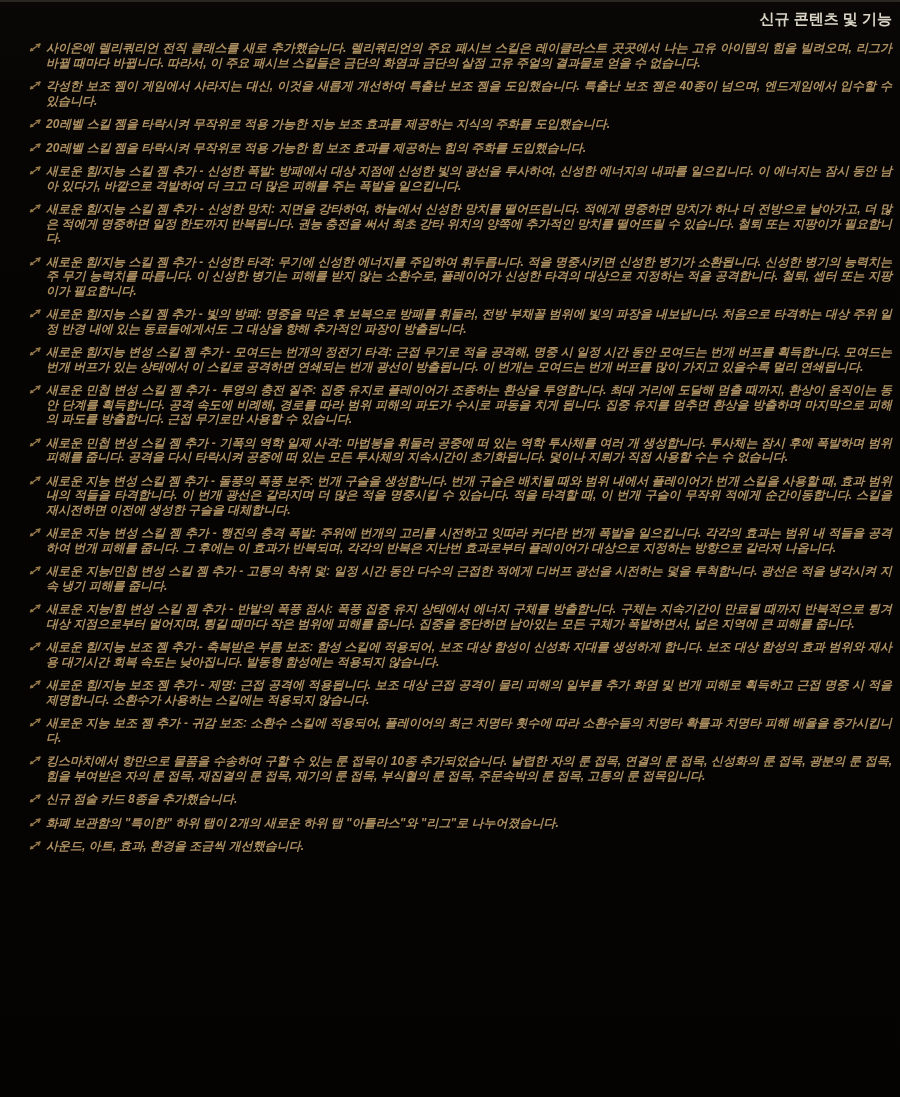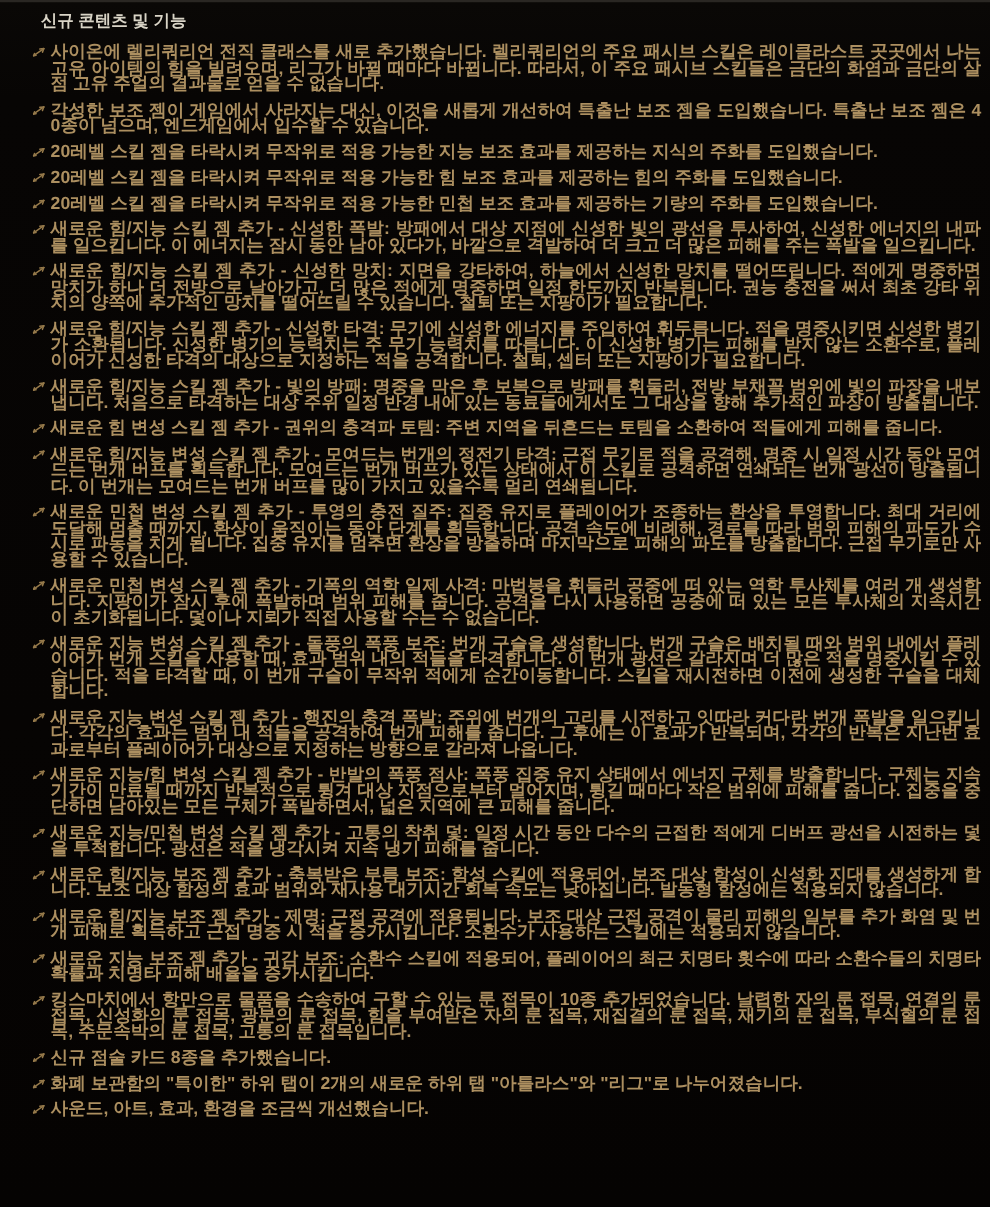--- a/index.html
+++ b/index.html
@@ -21,36 +21,38 @@
     border-top: 2px solid rgba(130,124,112,0.30);
     padding: 6px 8px 10px 28px;
     overflow: hidden;
   }
   .section-title {
     font-size: 15px;
     font-weight: 700;
     color: #d9d4c6;
     margin: 2px 0 12px 9px;
     letter-spacing: 0;
+    text-align: right;
   }
   ul.notes {
     list-style: none;
     margin: 0;
     padding: 0;
   }
   ul.notes > li {
     position: relative;
     padding-left: 18px;
     margin: 0 0 9px 0;
-    font-size: 16px;
+    font-size: 12px;
     font-weight: 700;
     line-height: 14.5px;
     color: #ac8f60;
     word-break: break-all;
     text-align: justify;
+    font-style: italic;
   }
   .bullet-icon {
     position: absolute;
     left: 1px;
     top: 2px;
     width: 12px;
     height: 10px;
     display: inline-block;
   }
   .bullet-icon svg { display: block; }
@@ -116,34 +118,20 @@
               <path d="M10.8 1.2 L7.2 1.6"></path>
               <path d="M10.8 1.2 L9.6 4.4"></path>
               <path d="M1.6 7.6 L3.8 7.3"></path>
               <path d="M1.6 7.6 L2.4 5.6"></path>
             </g>
           </svg>
         </span>
         <span class="note-text">20레벨 스킬 젬을 타락시켜 무작위로 적용 가능한 힘 보조 효과를 제공하는 힘의 주화를 도입했습니다.</span>
       </li>
 
-      <li>
-        <span class="bullet-icon">
-          <svg width="12" height="10" viewBox="0 0 12 10" xmlns="http://www.w3.org/2000/svg">
-            <g stroke="#95794a" stroke-width="1.4" stroke-linecap="round" fill="none">
-              <path d="M10.8 1.2 L1.6 7.6"></path>
-              <path d="M10.8 1.2 L7.2 1.6"></path>
-              <path d="M10.8 1.2 L9.6 4.4"></path>
-              <path d="M1.6 7.6 L3.8 7.3"></path>
-              <path d="M1.6 7.6 L2.4 5.6"></path>
-            </g>
-          </svg>
-        </span>
-        <span class="note-text">20레벨 스킬 젬을 타락시켜 무작위로 적용 가능한 민첩 보조 효과를 제공하는 기량의 주화를 도입했습니다.</span>
-      </li>
 
       <li>
         <span class="bullet-icon">
           <svg width="12" height="10" viewBox="0 0 12 10" xmlns="http://www.w3.org/2000/svg">
             <g stroke="#95794a" stroke-width="1.4" stroke-linecap="round" fill="none">
               <path d="M10.8 1.2 L1.6 7.6"></path>
               <path d="M10.8 1.2 L7.2 1.6"></path>
               <path d="M10.8 1.2 L9.6 4.4"></path>
               <path d="M1.6 7.6 L3.8 7.3"></path>
               <path d="M1.6 7.6 L2.4 5.6"></path>
@@ -191,34 +179,20 @@
               <path d="M10.8 1.2 L7.2 1.6"></path>
               <path d="M10.8 1.2 L9.6 4.4"></path>
               <path d="M1.6 7.6 L3.8 7.3"></path>
               <path d="M1.6 7.6 L2.4 5.6"></path>
             </g>
           </svg>
         </span>
         <span class="note-text">새로운 힘/지능 스킬 젬 추가 - 빛의 방패: 명중을 막은 후 보복으로 방패를 휘둘러, 전방 부채꼴 범위에 빛의 파장을 내보냅니다. 처음으로 타격하는 대상 주위 일정 반경 내에 있는 동료들에게서도 그 대상을 향해 추가적인 파장이 방출됩니다.</span>
       </li>
 
-      <li>
-        <span class="bullet-icon">
-          <svg width="12" height="10" viewBox="0 0 12 10" xmlns="http://www.w3.org/2000/svg">
-            <g stroke="#95794a" stroke-width="1.4" stroke-linecap="round" fill="none">
-              <path d="M10.8 1.2 L1.6 7.6"></path>
-              <path d="M10.8 1.2 L7.2 1.6"></path>
-              <path d="M10.8 1.2 L9.6 4.4"></path>
-              <path d="M1.6 7.6 L3.8 7.3"></path>
-              <path d="M1.6 7.6 L2.4 5.6"></path>
-            </g>
-          </svg>
-        </span>
-        <span class="note-text">새로운 힘 변성 스킬 젬 추가 - 권위의 충격파 토템: 주변 지역을 뒤흔드는 토템을 소환하여 적들에게 피해를 줍니다.</span>
-      </li>
 
       <li>
         <span class="bullet-icon">
           <svg width="12" height="10" viewBox="0 0 12 10" xmlns="http://www.w3.org/2000/svg">
             <g stroke="#95794a" stroke-width="1.4" stroke-linecap="round" fill="none">
               <path d="M10.8 1.2 L1.6 7.6"></path>
               <path d="M10.8 1.2 L7.2 1.6"></path>
               <path d="M10.8 1.2 L9.6 4.4"></path>
               <path d="M1.6 7.6 L3.8 7.3"></path>
               <path d="M1.6 7.6 L2.4 5.6"></path>
@@ -249,21 +223,21 @@
           <svg width="12" height="10" viewBox="0 0 12 10" xmlns="http://www.w3.org/2000/svg">
             <g stroke="#95794a" stroke-width="1.4" stroke-linecap="round" fill="none">
               <path d="M10.8 1.2 L1.6 7.6"></path>
               <path d="M10.8 1.2 L7.2 1.6"></path>
               <path d="M10.8 1.2 L9.6 4.4"></path>
               <path d="M1.6 7.6 L3.8 7.3"></path>
               <path d="M1.6 7.6 L2.4 5.6"></path>
             </g>
           </svg>
         </span>
-        <span class="note-text">새로운 민첩 변성 스킬 젬 추가 - 기폭의 역학 일제 사격: 마법봉을 휘둘러 공중에 떠 있는 역학 투사체를 여러 개 생성합니다. 지팡이가 잠시 후에 폭발하며 범위 피해를 줍니다. 공격을 다시 사용하면 공중에 떠 있는 모든 투사체의 지속시간이 초기화됩니다. 덫이나 지뢰가 직접 사용할 수는 수 없습니다.</span>
+        <span class="note-text">새로운 민첩 변성 스킬 젬 추가 - 기폭의 역학 일제 사격: 마법봉을 휘둘러 공중에 떠 있는 역학 투사체를 여러 개 생성합니다. 투사체는 잠시 후에 폭발하며 범위 피해를 줍니다. 공격을 다시 타락시켜 공중에 떠 있는 모든 투사체의 지속시간이 초기화됩니다. 덫이나 지뢰가 직접 사용할 수는 수 없습니다.</span>
       </li>
 
       <li>
         <span class="bullet-icon">
           <svg width="12" height="10" viewBox="0 0 12 10" xmlns="http://www.w3.org/2000/svg">
             <g stroke="#95794a" stroke-width="1.4" stroke-linecap="round" fill="none">
               <path d="M10.8 1.2 L1.6 7.6"></path>
               <path d="M10.8 1.2 L7.2 1.6"></path>
               <path d="M10.8 1.2 L9.6 4.4"></path>
               <path d="M1.6 7.6 L3.8 7.3"></path>
@@ -294,66 +268,66 @@
           <svg width="12" height="10" viewBox="0 0 12 10" xmlns="http://www.w3.org/2000/svg">
             <g stroke="#95794a" stroke-width="1.4" stroke-linecap="round" fill="none">
               <path d="M10.8 1.2 L1.6 7.6"></path>
               <path d="M10.8 1.2 L7.2 1.6"></path>
               <path d="M10.8 1.2 L9.6 4.4"></path>
               <path d="M1.6 7.6 L3.8 7.3"></path>
               <path d="M1.6 7.6 L2.4 5.6"></path>
             </g>
           </svg>
         </span>
+        <span class="note-text">새로운 지능/민첩 변성 스킬 젬 추가 - 고통의 착취 덫: 일정 시간 동안 다수의 근접한 적에게 디버프 광선을 시전하는 덫을 투척합니다. 광선은 적을 냉각시켜 지속 냉기 피해를 줍니다.</span>
+      </li>
+
+      <li>
+        <span class="bullet-icon">
+          <svg width="12" height="10" viewBox="0 0 12 10" xmlns="http://www.w3.org/2000/svg">
+            <g stroke="#95794a" stroke-width="1.4" stroke-linecap="round" fill="none">
+              <path d="M10.8 1.2 L1.6 7.6"></path>
+              <path d="M10.8 1.2 L7.2 1.6"></path>
+              <path d="M10.8 1.2 L9.6 4.4"></path>
+              <path d="M1.6 7.6 L3.8 7.3"></path>
+              <path d="M1.6 7.6 L2.4 5.6"></path>
+            </g>
+          </svg>
+        </span>
         <span class="note-text">새로운 지능/힘 변성 스킬 젬 추가 - 반발의 폭풍 점사: 폭풍 집중 유지 상태에서 에너지 구체를 방출합니다. 구체는 지속기간이 만료될 때까지 반복적으로 튕겨 대상 지점으로부터 멀어지며, 튕길 때마다 작은 범위에 피해를 줍니다. 집중을 중단하면 남아있는 모든 구체가 폭발하면서, 넓은 지역에 큰 피해를 줍니다.</span>
       </li>
 
       <li>
         <span class="bullet-icon">
           <svg width="12" height="10" viewBox="0 0 12 10" xmlns="http://www.w3.org/2000/svg">
             <g stroke="#95794a" stroke-width="1.4" stroke-linecap="round" fill="none">
               <path d="M10.8 1.2 L1.6 7.6"></path>
               <path d="M10.8 1.2 L7.2 1.6"></path>
               <path d="M10.8 1.2 L9.6 4.4"></path>
               <path d="M1.6 7.6 L3.8 7.3"></path>
               <path d="M1.6 7.6 L2.4 5.6"></path>
             </g>
           </svg>
         </span>
-        <span class="note-text">새로운 지능/민첩 변성 스킬 젬 추가 - 고통의 착취 덫: 일정 시간 동안 다수의 근접한 적에게 디버프 광선을 시전하는 덫을 투척합니다. 광선은 적을 냉각시켜 지속 냉기 피해를 줍니다.</span>
-      </li>
-
-      <li>
-        <span class="bullet-icon">
-          <svg width="12" height="10" viewBox="0 0 12 10" xmlns="http://www.w3.org/2000/svg">
-            <g stroke="#95794a" stroke-width="1.4" stroke-linecap="round" fill="none">
-              <path d="M10.8 1.2 L1.6 7.6"></path>
-              <path d="M10.8 1.2 L7.2 1.6"></path>
-              <path d="M10.8 1.2 L9.6 4.4"></path>
-              <path d="M1.6 7.6 L3.8 7.3"></path>
-              <path d="M1.6 7.6 L2.4 5.6"></path>
-            </g>
-          </svg>
-        </span>
         <span class="note-text">새로운 힘/지능 보조 젬 추가 - 축복받은 부름 보조: 함성 스킬에 적용되어, 보조 대상 함성이 신성화 지대를 생성하게 합니다. 보조 대상 함성의 효과 범위와 재사용 대기시간 회복 속도는 낮아집니다. 발동형 함성에는 적용되지 않습니다.</span>
       </li>
 
       <li>
         <span class="bullet-icon">
           <svg width="12" height="10" viewBox="0 0 12 10" xmlns="http://www.w3.org/2000/svg">
             <g stroke="#95794a" stroke-width="1.4" stroke-linecap="round" fill="none">
               <path d="M10.8 1.2 L1.6 7.6"></path>
               <path d="M10.8 1.2 L7.2 1.6"></path>
               <path d="M10.8 1.2 L9.6 4.4"></path>
               <path d="M1.6 7.6 L3.8 7.3"></path>
               <path d="M1.6 7.6 L2.4 5.6"></path>
             </g>
           </svg>
         </span>
-        <span class="note-text">새로운 힘/지능 보조 젬 추가 - 제명: 근접 공격에 적용됩니다. 보조 대상 근접 공격이 물리 피해의 일부를 추가 화염 및 번개 피해로 획득하고 근접 명중 시 적을 증가시킵니다. 소환수가 사용하는 스킬에는 적용되지 않습니다.</span>
+        <span class="note-text">새로운 힘/지능 보조 젬 추가 - 제명: 근접 공격에 적용됩니다. 보조 대상 근접 공격이 물리 피해의 일부를 추가 화염 및 번개 피해로 획득하고 근접 명중 시 적을 제명합니다. 소환수가 사용하는 스킬에는 적용되지 않습니다.</span>
       </li>
 
       <li>
         <span class="bullet-icon">
           <svg width="12" height="10" viewBox="0 0 12 10" xmlns="http://www.w3.org/2000/svg">
             <g stroke="#95794a" stroke-width="1.4" stroke-linecap="round" fill="none">
               <path d="M10.8 1.2 L1.6 7.6"></path>
               <path d="M10.8 1.2 L7.2 1.6"></path>
               <path d="M10.8 1.2 L9.6 4.4"></path>
               <path d="M1.6 7.6 L3.8 7.3"></path>

